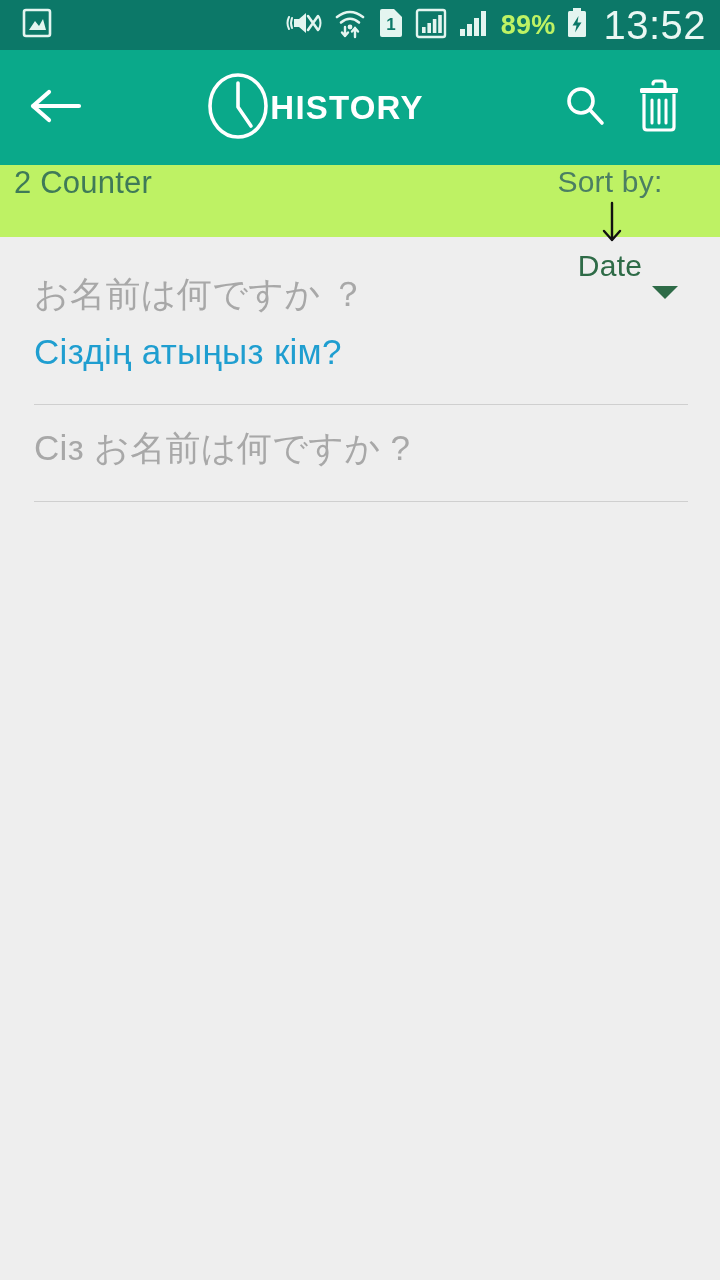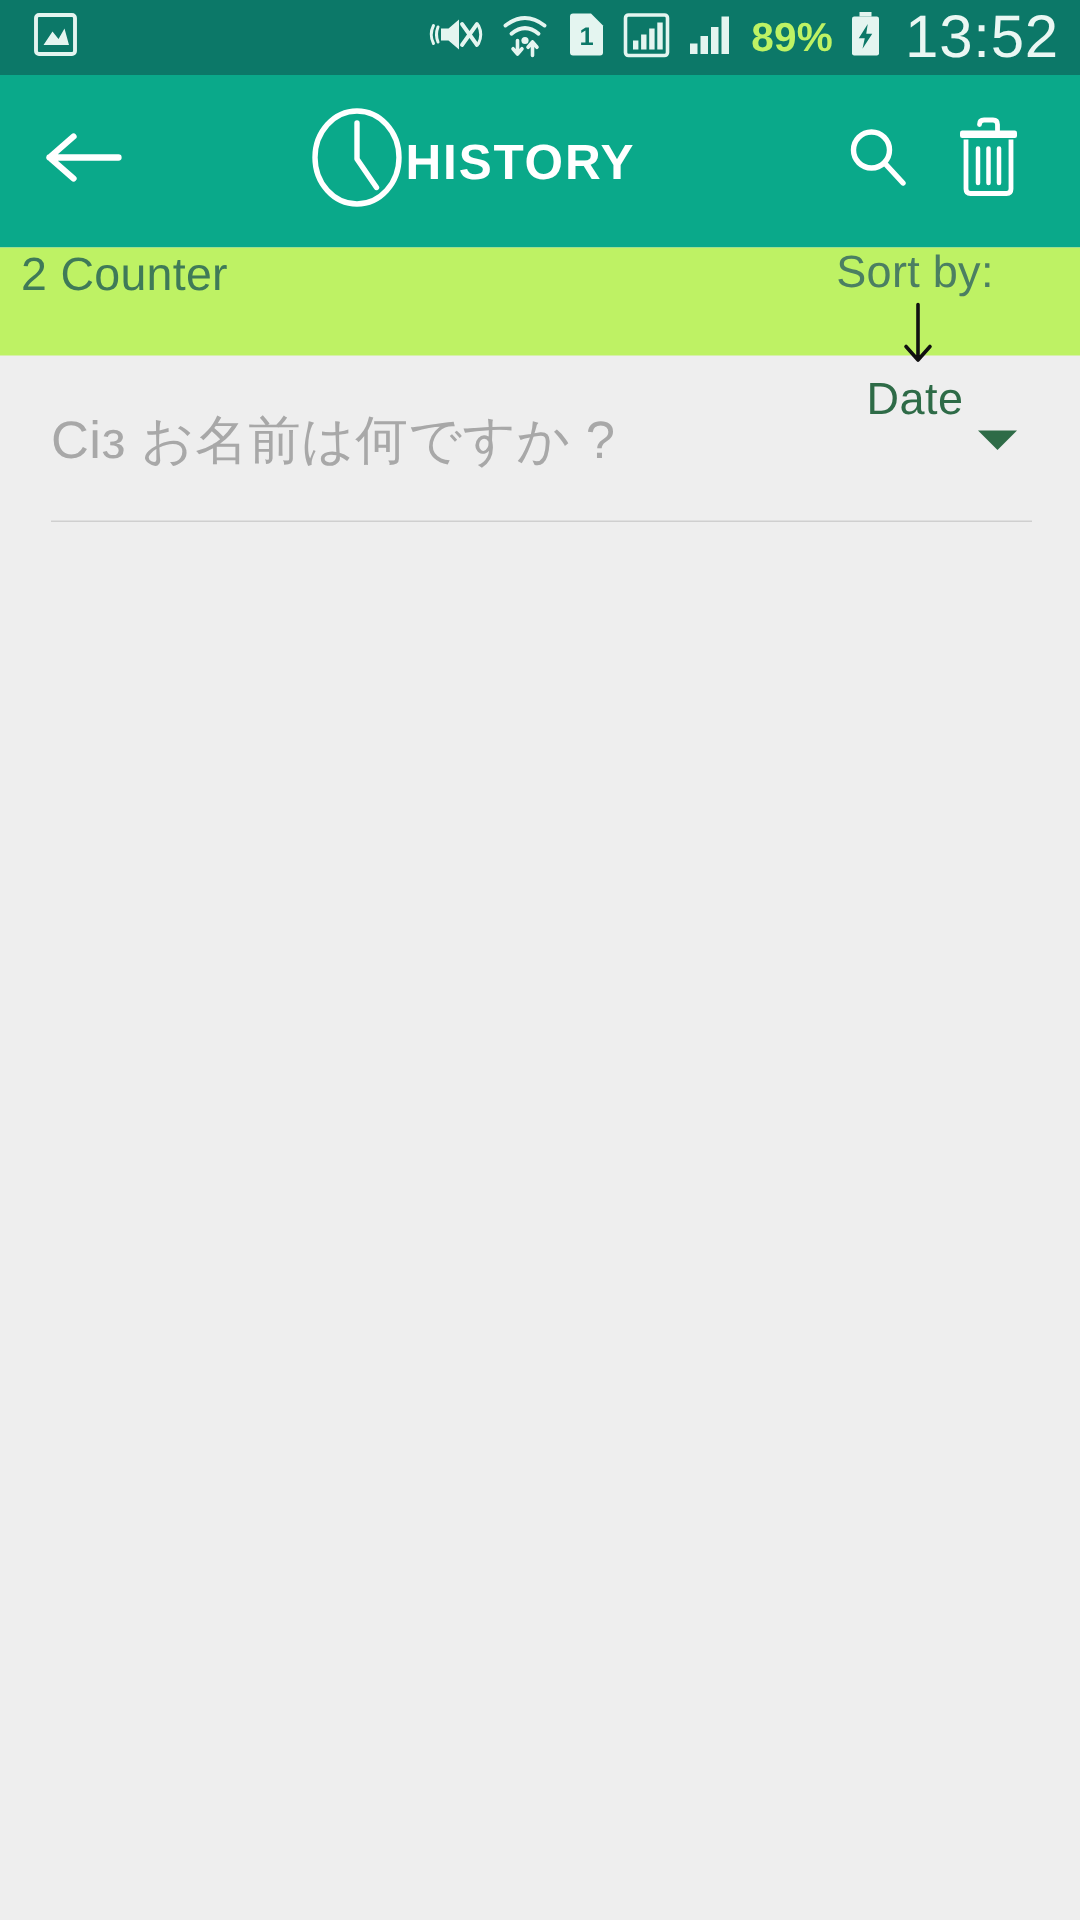--- a/index.html
+++ b/index.html
@@ -280,20 +280,25 @@
           <svg width="30" height="18" viewBox="0 0 30 18">
             <path d="M2 3 L28 3 L15 16 Z" fill="#2e6b47"></path>
           </svg>
         </span>
       </span>
     </div>
   </div>
 
   <div class="history-list">
 
+    <div class="history-item">
+      <div class="hi-source">お名前は何ですか ？</div>
+      <div class="hi-target">Сіздің атыңыз кім?</div>
+      <div class="hi-divider"></div>
+    </div>
 
     <div class="history-item">
       <div class="hi-source">Сіз お名前は何ですか ?</div>
       <div class="hi-divider"></div>
     </div>
 
   </div>
 
 </div>
 

